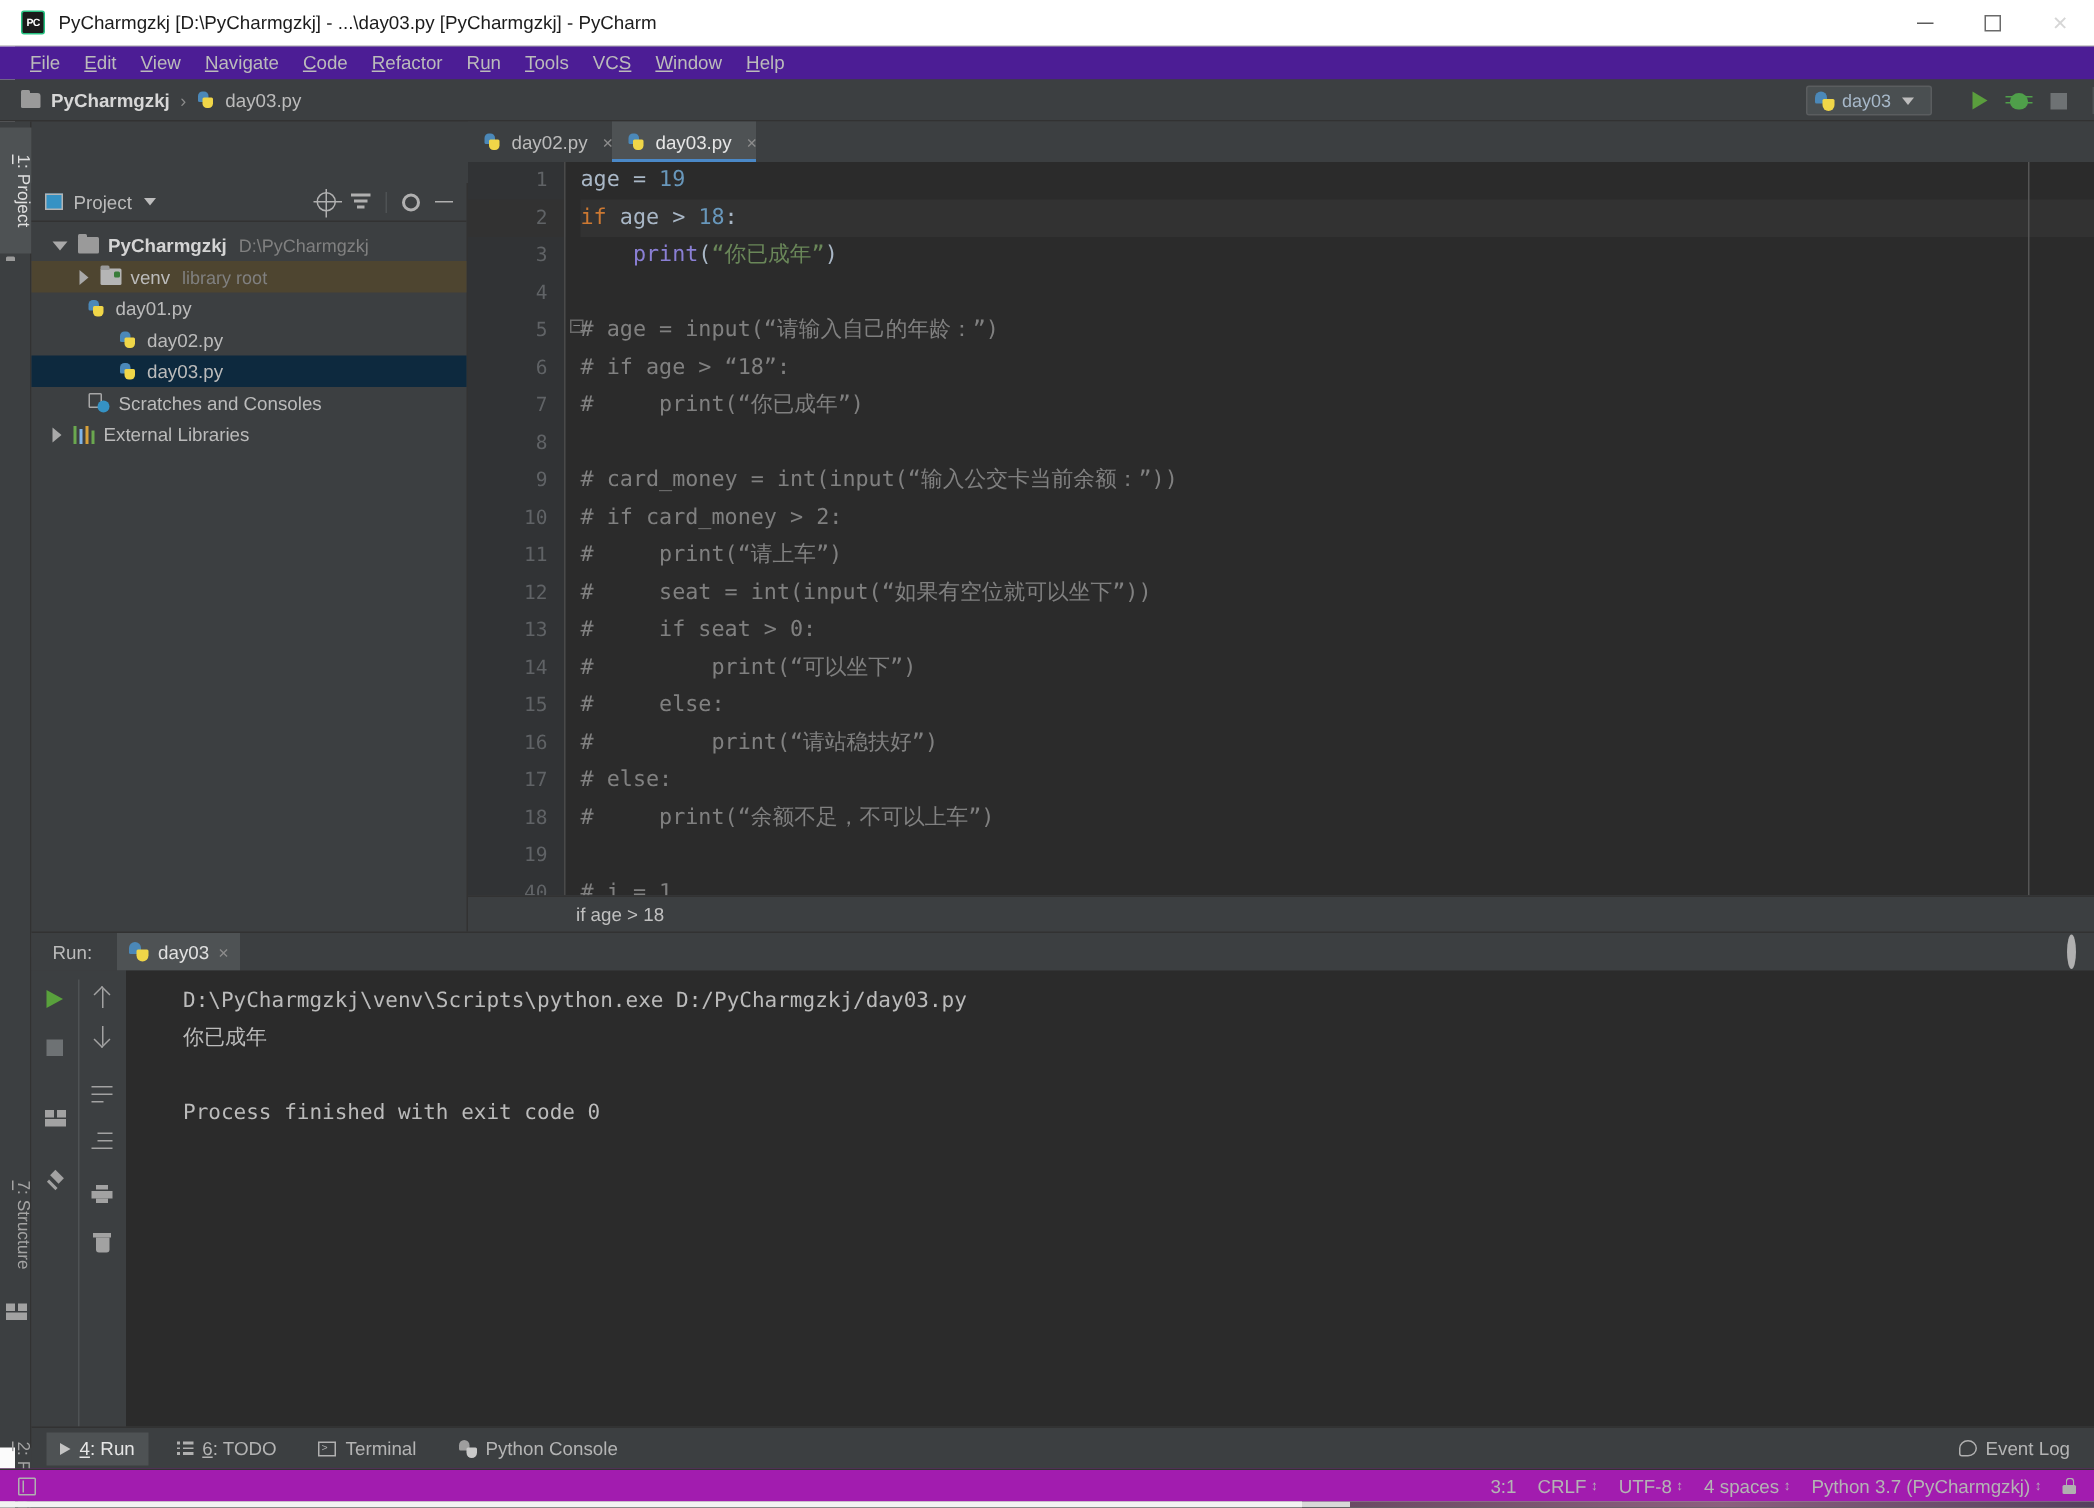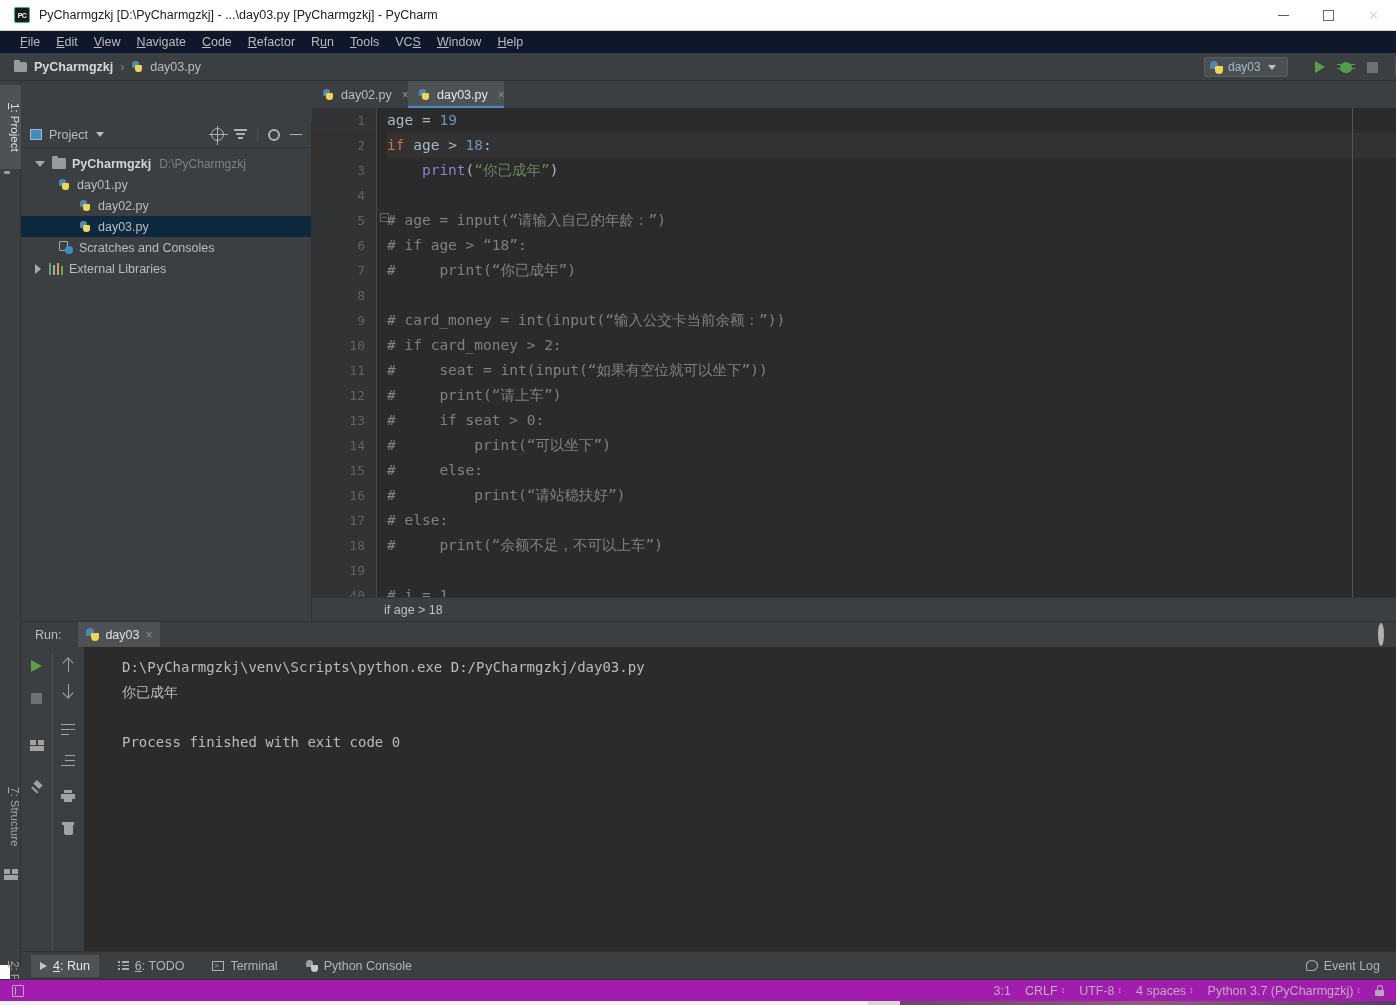--- a/index.html
+++ b/index.html
@@ -47,21 +47,21 @@
     width: 45px; height: 31px; display: flex; align-items: center; justify-content: center;
     color: #6a6a6a;
   }
   .wc-min { width: 11px; height: 1px; background: #5b5b5b; display:block; }
   .wc-max { width: 11px; height: 11px; border: 1px solid #6a6a6a; display:block; }
   .wc-close { font-size: 13px; color: #d6d6d6; line-height: 1; }
 
   
   #menubar {
     position: absolute; left: 0; top: 31px; width: 1396px; height: 22px;
-    background: #0f172a;
+    background: #4c1d95;
     display: flex; align-items: center;
     padding-left: 12px;
   }
   .menu-item {
     font-size: 12.5px; color: #bbbbbb;
     padding: 0 8px; height: 22px; line-height: 22px; white-space: nowrap;
   }
   .menu-item u { text-decoration: underline; }
 
   
@@ -483,20 +483,26 @@
 
     <div id="projtree">
 
       <div class="tree-row">
         <span class="tw-caret-down"></span>
         <span class="folder-ico" style="margin-left:7px"></span>
         <span class="tree-label bold">PyCharmgzkj</span>
         <span class="tree-sub">D:\PyCharmgzkj</span>
       </div>
 
+      <div class="tree-row sel-venv" style="padding-left:32px">
+        <span class="tw-caret-right"></span>
+        <span class="folder-ico venv" style="margin-left:8px"></span>
+        <span class="tree-label">venv</span>
+        <span class="tree-sub">library root</span>
+      </div>
 
       <div class="tree-row" style="padding-left:37px">
         <span class="pyfile-icon">
             <span class="pg"></span>
             <span class="py"></span>
           </span>
         <span class="tree-label">day01.py</span>
       </div>
 
       <div class="tree-row" style="padding-left:58px">
@@ -584,22 +590,22 @@
         <div class="cline"><span class="k-def">age</span><span class="k-op"> </span><span class="k-op">=</span><span class="k-op"> </span><span class="k-num">19</span></div>
         <div class="cline current"><span class="k-kw">if</span><span class="k-def"> age </span><span class="k-op">&gt;</span><span class="k-op"> </span><span class="k-num">18</span><span class="k-def">:</span></div>
         <div class="cline"><span class="k-def">    </span><span class="k-fn">print</span><span class="k-def">(</span><span class="k-str">“你已成年”</span><span class="k-def">)</span></div>
         <div class="cline">&nbsp;</div>
         <div class="cline"><span class="k-cmt"># age = input(“请输入自己的年龄：”)</span></div>
         <div class="cline"><span class="k-cmt"># if age &gt; “18”:</span></div>
         <div class="cline"><span class="k-cmt">#     print(“你已成年”)</span></div>
         <div class="cline">&nbsp;</div>
         <div class="cline"><span class="k-cmt"># card_money = int(input(“输入公交卡当前余额：”))</span></div>
         <div class="cline"><span class="k-cmt"># if card_money &gt; 2:</span></div>
+        <div class="cline"><span class="k-cmt">#     print(“请上车”)</span></div>
         <div class="cline"><span class="k-cmt">#     seat = int(input(“如果有空位就可以坐下”))</span></div>
-        <div class="cline"><span class="k-cmt">#     print(“请上车”)</span></div>
         <div class="cline"><span class="k-cmt">#     if seat &gt; 0:</span></div>
         <div class="cline"><span class="k-cmt">#         print(“可以坐下”)</span></div>
         <div class="cline"><span class="k-cmt">#     else:</span></div>
         <div class="cline"><span class="k-cmt">#         print(“请站稳扶好”)</span></div>
         <div class="cline"><span class="k-cmt"># else:</span></div>
         <div class="cline"><span class="k-cmt">#     print(“余额不足，不可以上车”)</span></div>
         <div class="cline">&nbsp;</div>
         <div class="cline"><span class="k-cmt"># i = 1</span></div>
       </div>
     <div id="editor-vline"></div>

